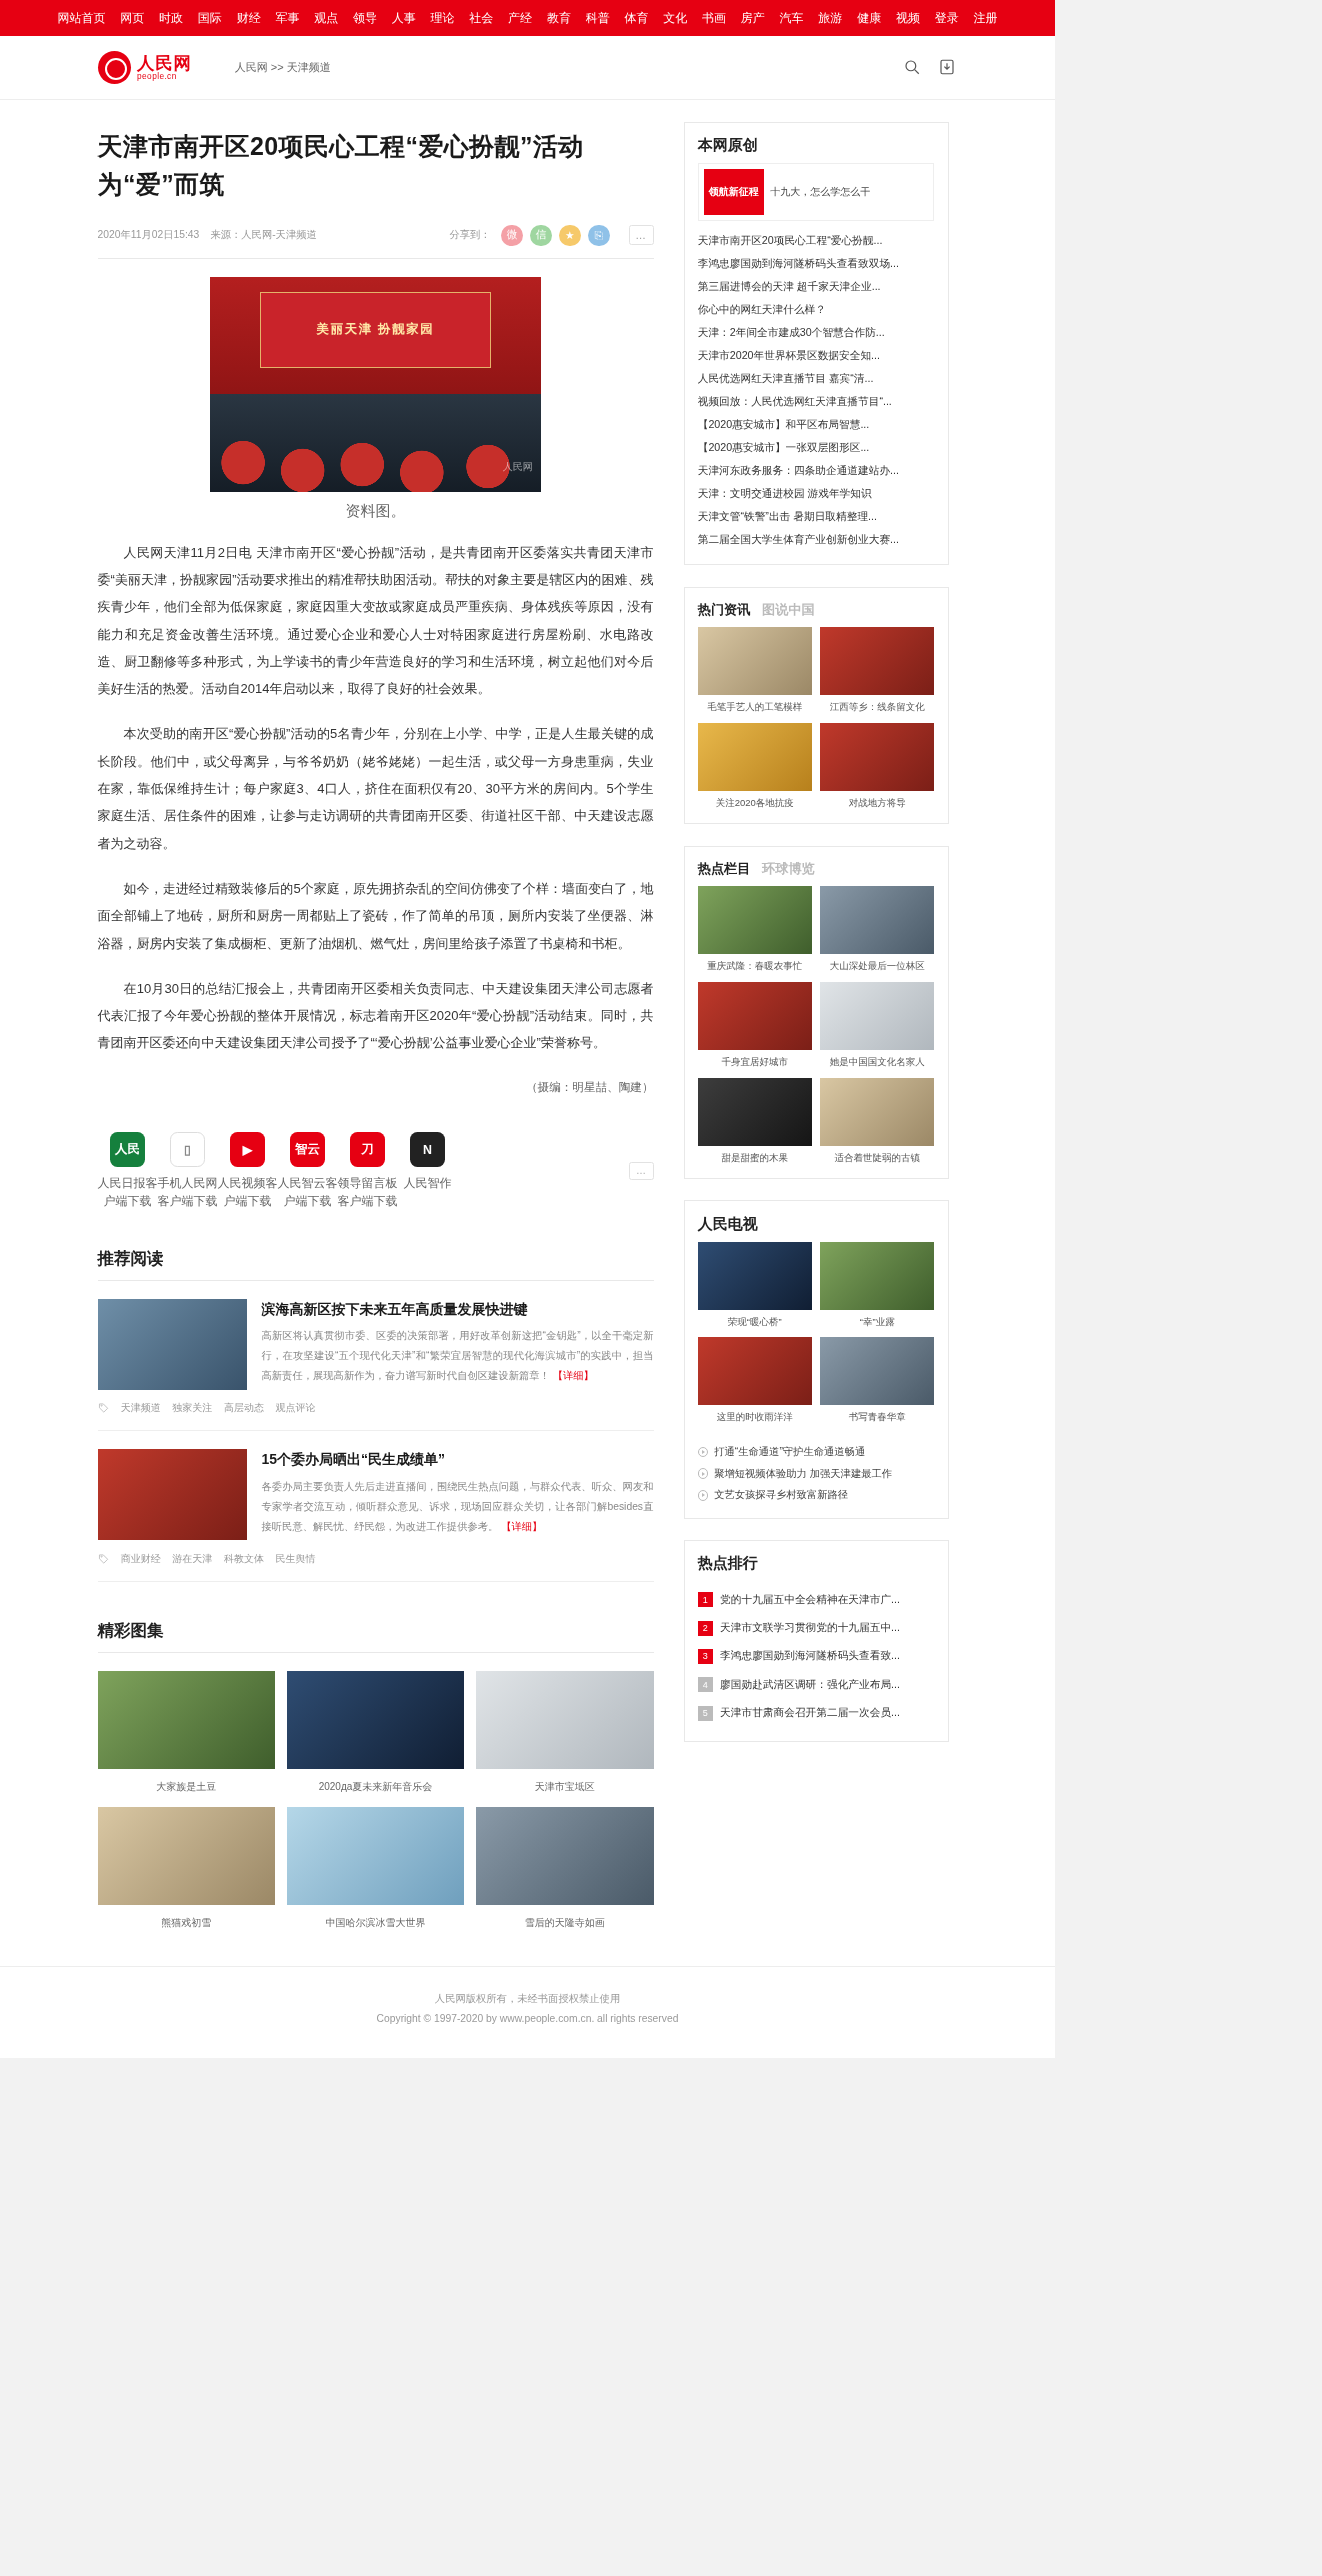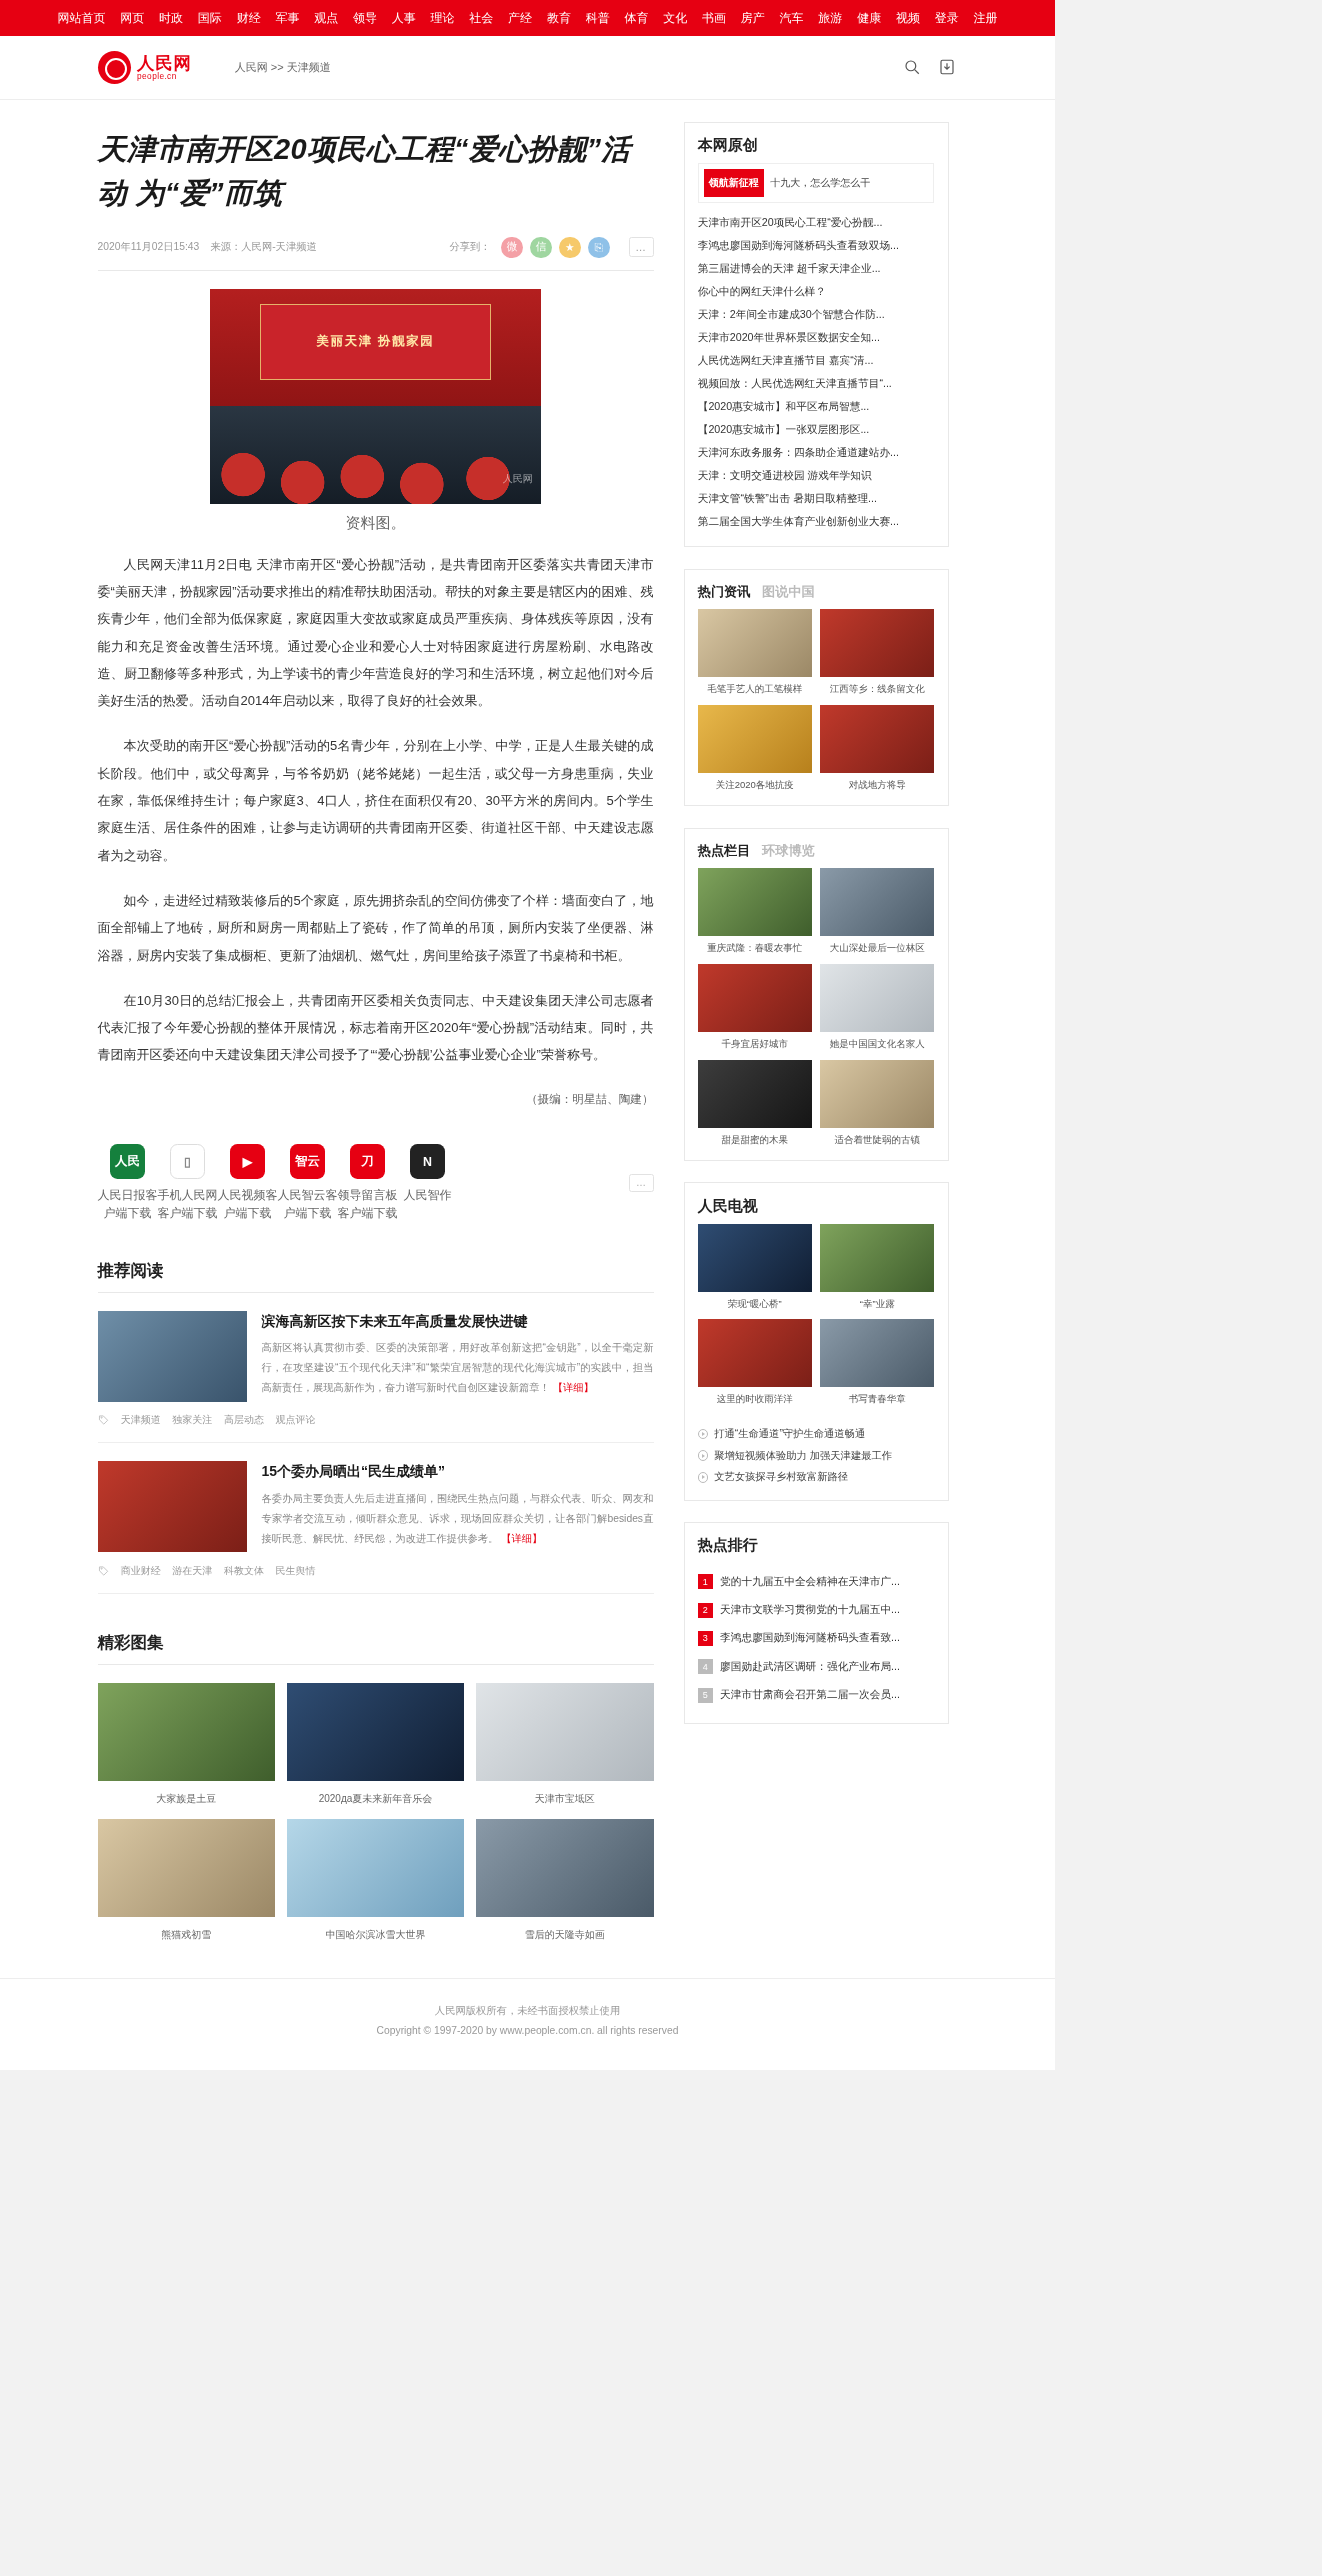--- a/index.html
+++ b/index.html
@@ -36,23 +36,22 @@
   .crumb a { color:#666; text-decoration:none; }
   .header-icons { margin-left:auto; display:flex; align-items:center; gap:15px; }
   .icon-btn { width:20px; height:20px; color:#555; display:block; }
 
   
   .wrap { width:860px; margin:0 auto; display:flex; gap:30px; padding-top:21.5px; }
   .content { width:556px; }
   .side { width:265px; }
 
   h1.title {
-    font-size:29px; line-height:1.5; color:#1a1a1a; margin:6.6px 0 0 0; font-weight:bold;
+    font-size:25px; line-height:1.5; color:#1a1a1a; margin:6.6px 0 0 0; font-weight:bold;
     letter-spacing:0.4px;
-    font-style:italic;
   }
   .meta-row {
     margin-top:21.5px; padding-bottom:11.6px; border-bottom:0.8px solid #e8e8e8;
     display:flex; align-items:center; font-size:10.3px; color:#999;
   }
   .meta-left span { margin-right:8.3px; }
   .share { margin-left:auto; display:flex; align-items:center; gap:7.4px; }
   .share-label { color:#999; font-size:10.3px; margin-right:3.3px; }
   .sbtn { width:21.5px; height:21.5px; border-radius:50%; display:flex; align-items:center; justify-content:center; color:#fff; font-size:10.7px; }
   .sbtn.wb { background:#f4a0a6; }
@@ -121,21 +120,21 @@
 
   .gallery { display:grid; grid-template-columns:repeat(3,1fr); gap:13.2px 11.6px; margin-top:18px; }
   .gcell .gimg { width:100%; height:98px; }
   .gcell .gcap { font-size:10px; color:#666; text-align:center; margin-top:11px; }
 
   
   .card { border:0.8px solid #e8e8e8; margin-bottom:21.5px; }
   .card h3 { font-size:15px; font-weight:bold; color:#222; margin:0; padding:13.2px 13.2px 8.3px; }
   .card .inner { padding:0 13.2px 13.2px; }
   .banner-row { display:flex; align-items:center; gap:6.6px; border:0.8px solid #eee; padding:5px; margin-bottom:8.3px; }
-  .banner-badge { background:#e60012; color:#fff; font-size:10px; padding:7px 5px; white-space:nowrap; font-weight:bold;}
+  .banner-badge { background:#e60012; color:#fff; font-size:10px; padding:16px 5px; white-space:nowrap; font-weight:bold;}
   .banner-txt { font-size:10px; color:#444; white-space:nowrap; overflow:hidden; }
   .link-list a { display:block; font-size:10.7px; color:#333; text-decoration:none; line-height:2.15; white-space:nowrap; overflow:hidden; text-overflow:ellipsis; }
 
   .grid2 { display:grid; grid-template-columns:1fr 1fr; gap:8.3px; }
   .gi .im { width:100%; height:68px; }
   .gi .cap { font-size:9.5px; color:#555; text-align:center; margin-top:5px; line-height:1.5; }
 
   .tabs { display:flex; align-items:center; gap:11.6px; padding:13.2px 13.2px 8.3px; }
   .tabs .tab { font-size:13.2px; font-weight:bold; color:#bbb; }
   .tabs .tab.active { color:#222; }

